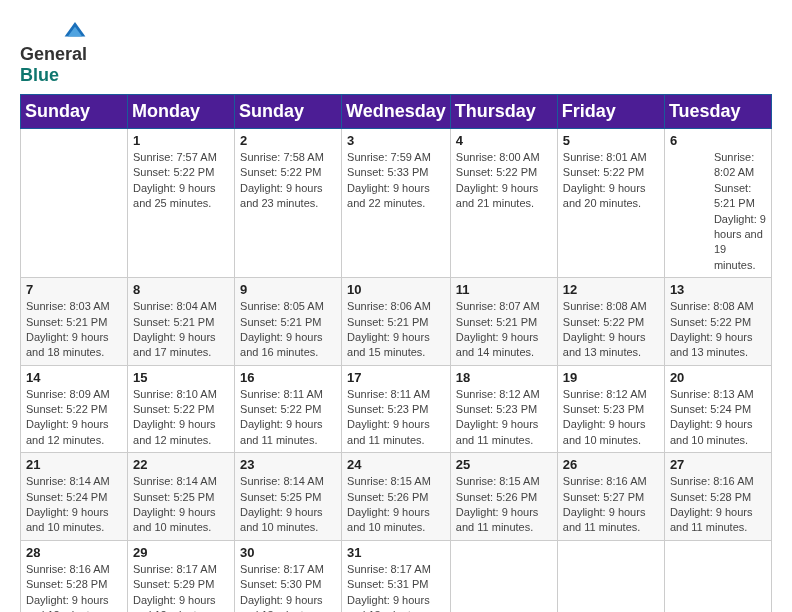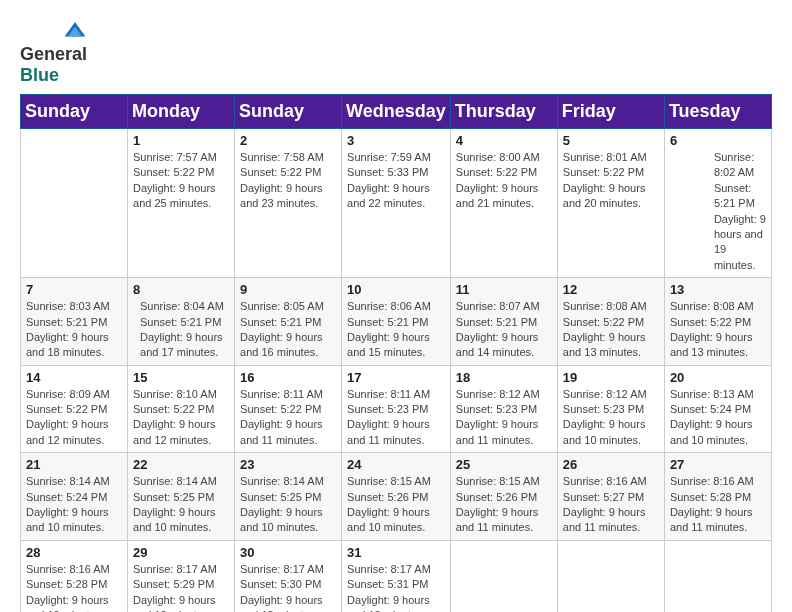--- a/index.html
+++ b/index.html
@@ -151,21 +151,21 @@
       </tr>
       <tr>
         <td>
           <span class="day-number">7</span>
           <div class="day-info" style="white-space: pre-line;">Sunrise: 8:03 AM
 Sunset: 5:21 PM
 Daylight: 9 hours and 18 minutes.</div>
         </td>
         <td>
           <span class="day-number">8</span>
-          <div class="day-info" style="white-space: pre-line; margin-left: 7px;">Sunrise: 8:04 AM
+          <div class="day-info" style="white-space: pre-line;">Sunrise: 8:04 AM
 Sunset: 5:21 PM
 Daylight: 9 hours and 17 minutes.</div>
         </td>
         <td>
           <span class="day-number">9</span>
           <div class="day-info" style="white-space: pre-line;">Sunrise: 8:05 AM
 Sunset: 5:21 PM
 Daylight: 9 hours and 16 minutes.</div>
         </td>
         <td>

